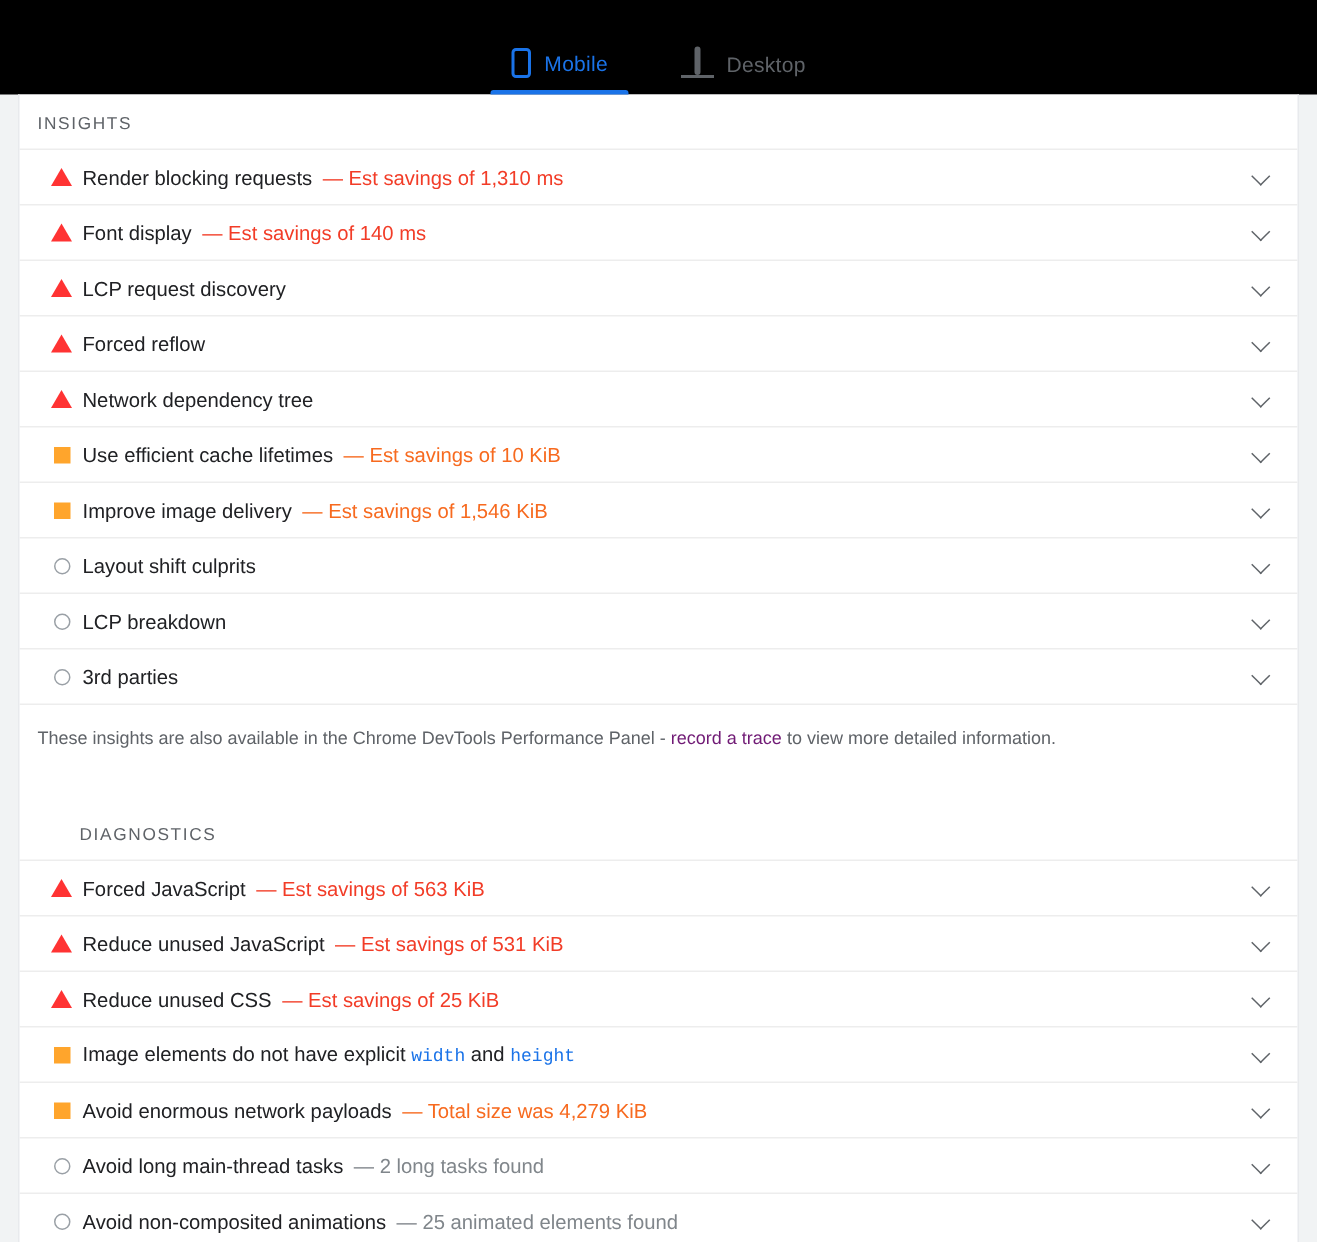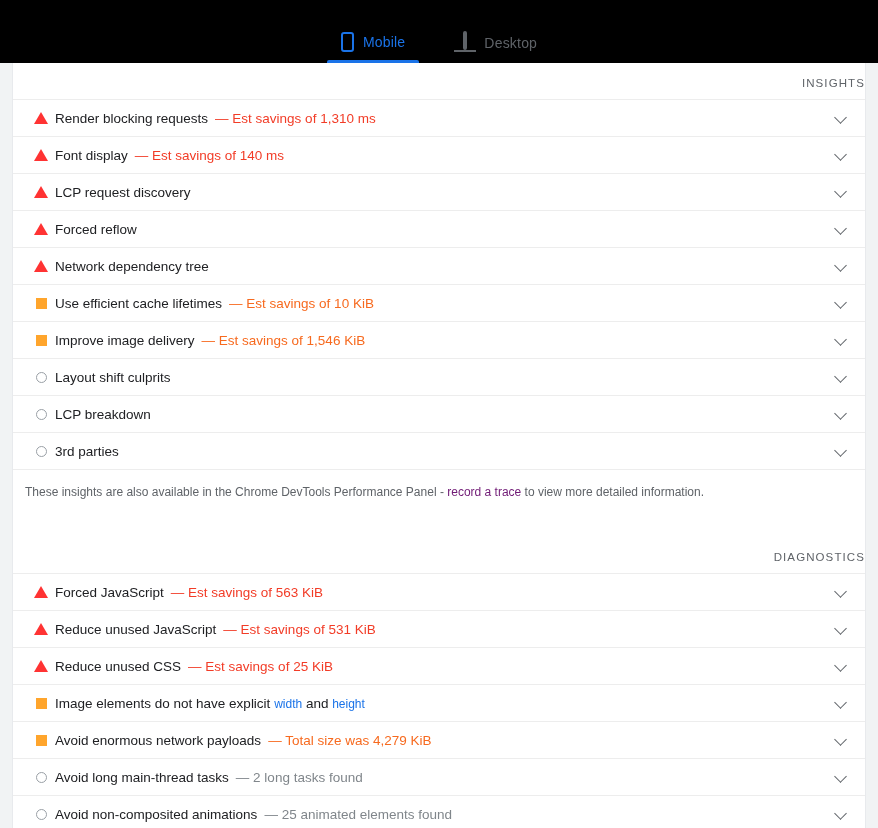--- a/index.html
+++ b/index.html
@@ -85,21 +85,20 @@
     border-right: 1px solid #e8eaed;
     min-height: 780px;
     padding-top: 10px;
   }
 
   .section-title {
     font-size: 11.5px;
     letter-spacing: 1.1px;
     color: #5f6368;
     padding: 4px 0 10px 12px;
-    text-align: right;
   }
 
   .section-title.diagnostics { padding-top: 6px; padding-left: 40px; }
 
   
   .rows { border-top: 1px solid #ededed; }
 
   .row {
     display: flex;
     align-items: center;
@@ -144,21 +143,21 @@
     overflow: hidden;
     text-overflow: ellipsis;
   }
 
   .savings { margin-left: 7px; }
   .savings.red     { color: #f23c27; }
   .savings.orange  { color: #f76a1f; }
   .savings.grey    { color: #80868b; }
 
   code.tok {
-    font-family: Liberation Sans, sans-serif;
+    font-family: Liberation Mono, monospace;
     font-size: 12px;
     color: #1a73e8;
   }
 
   .chevron {
     flex: 0 0 auto;
     width: 20px; height: 20px;
     position: relative;
     cursor: pointer;
   }

